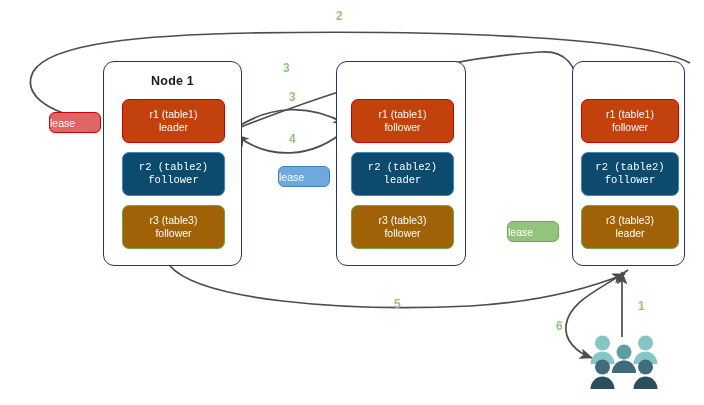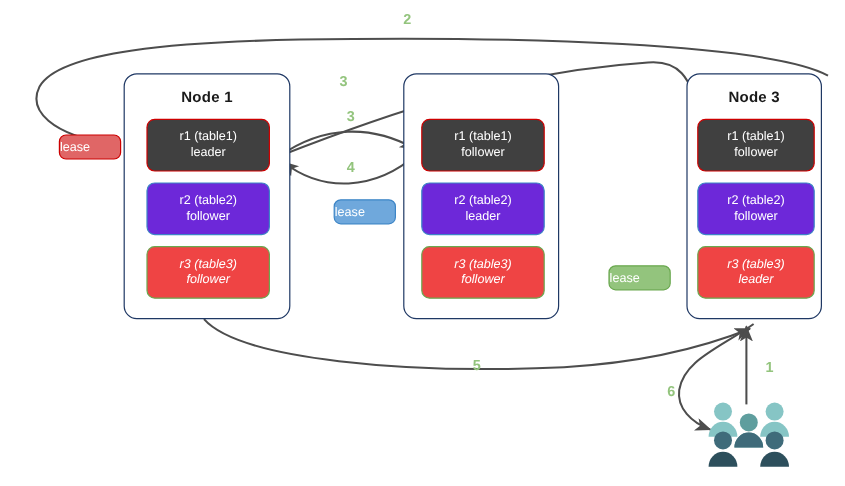--- a/index.html
+++ b/index.html
@@ -33,23 +33,23 @@
     flex-direction:column;
     align-items:center;
     justify-content:center;
     font-size:10.5px;
     line-height:13px;
     color:#ffffff;
     text-align:center;
     border-width:1.4px;
     border-style:solid;
   }
-  .rep-red{background:#404040;border-color:#cc0000;}
-  .rep-blue{background:#6d28d9;border-color:#3d85c6;}
-  .rep-green{background:#ef4444;border-color:#6aa84f;font-style:italic;}
+  .rep-red{background:#c2410c;border-color:#cc0000;}
+  .rep-blue{background:#0c4a6e;border-color:#3d85c6;font-family:Liberation Mono, monospace;}
+  .rep-green{background:#a16207;border-color:#6aa84f;}
 
   .lease-box{
     position:absolute;
     box-sizing:border-box;
     border-radius:6px;
     display:flex;align-items:center;
     font-size:10.5px;
     color:#ffffff;
     border-width:1.4px;border-style:solid;
   }
@@ -138,21 +138,20 @@
       <span>r2 (table2)</span>
       <span>leader</span>
     </div>
     <div class="replica rep-green" style="left:14px;top:143px;width:103px;height:44px;">
       <span>r3 (table3)</span>
       <span>follower</span>
     </div>
   </div>
 
   <div class="node-box" style="left:572px;top:61px;width:113px;height:205px;">
-    <div class="node-title" style="top:12px;">Node 3</div>
     <div class="replica rep-red" style="left:8px;top:37px;width:98px;height:44px;">
       <span>r1 (table1)</span>
       <span>follower</span>
     </div>
     <div class="replica rep-blue" style="left:8px;top:90px;width:98px;height:44px;">
       <span>r2 (table2)</span>
       <span>follower</span>
     </div>
     <div class="replica rep-green" style="left:8px;top:143px;width:98px;height:44px;">
       <span>r3 (table3)</span>

